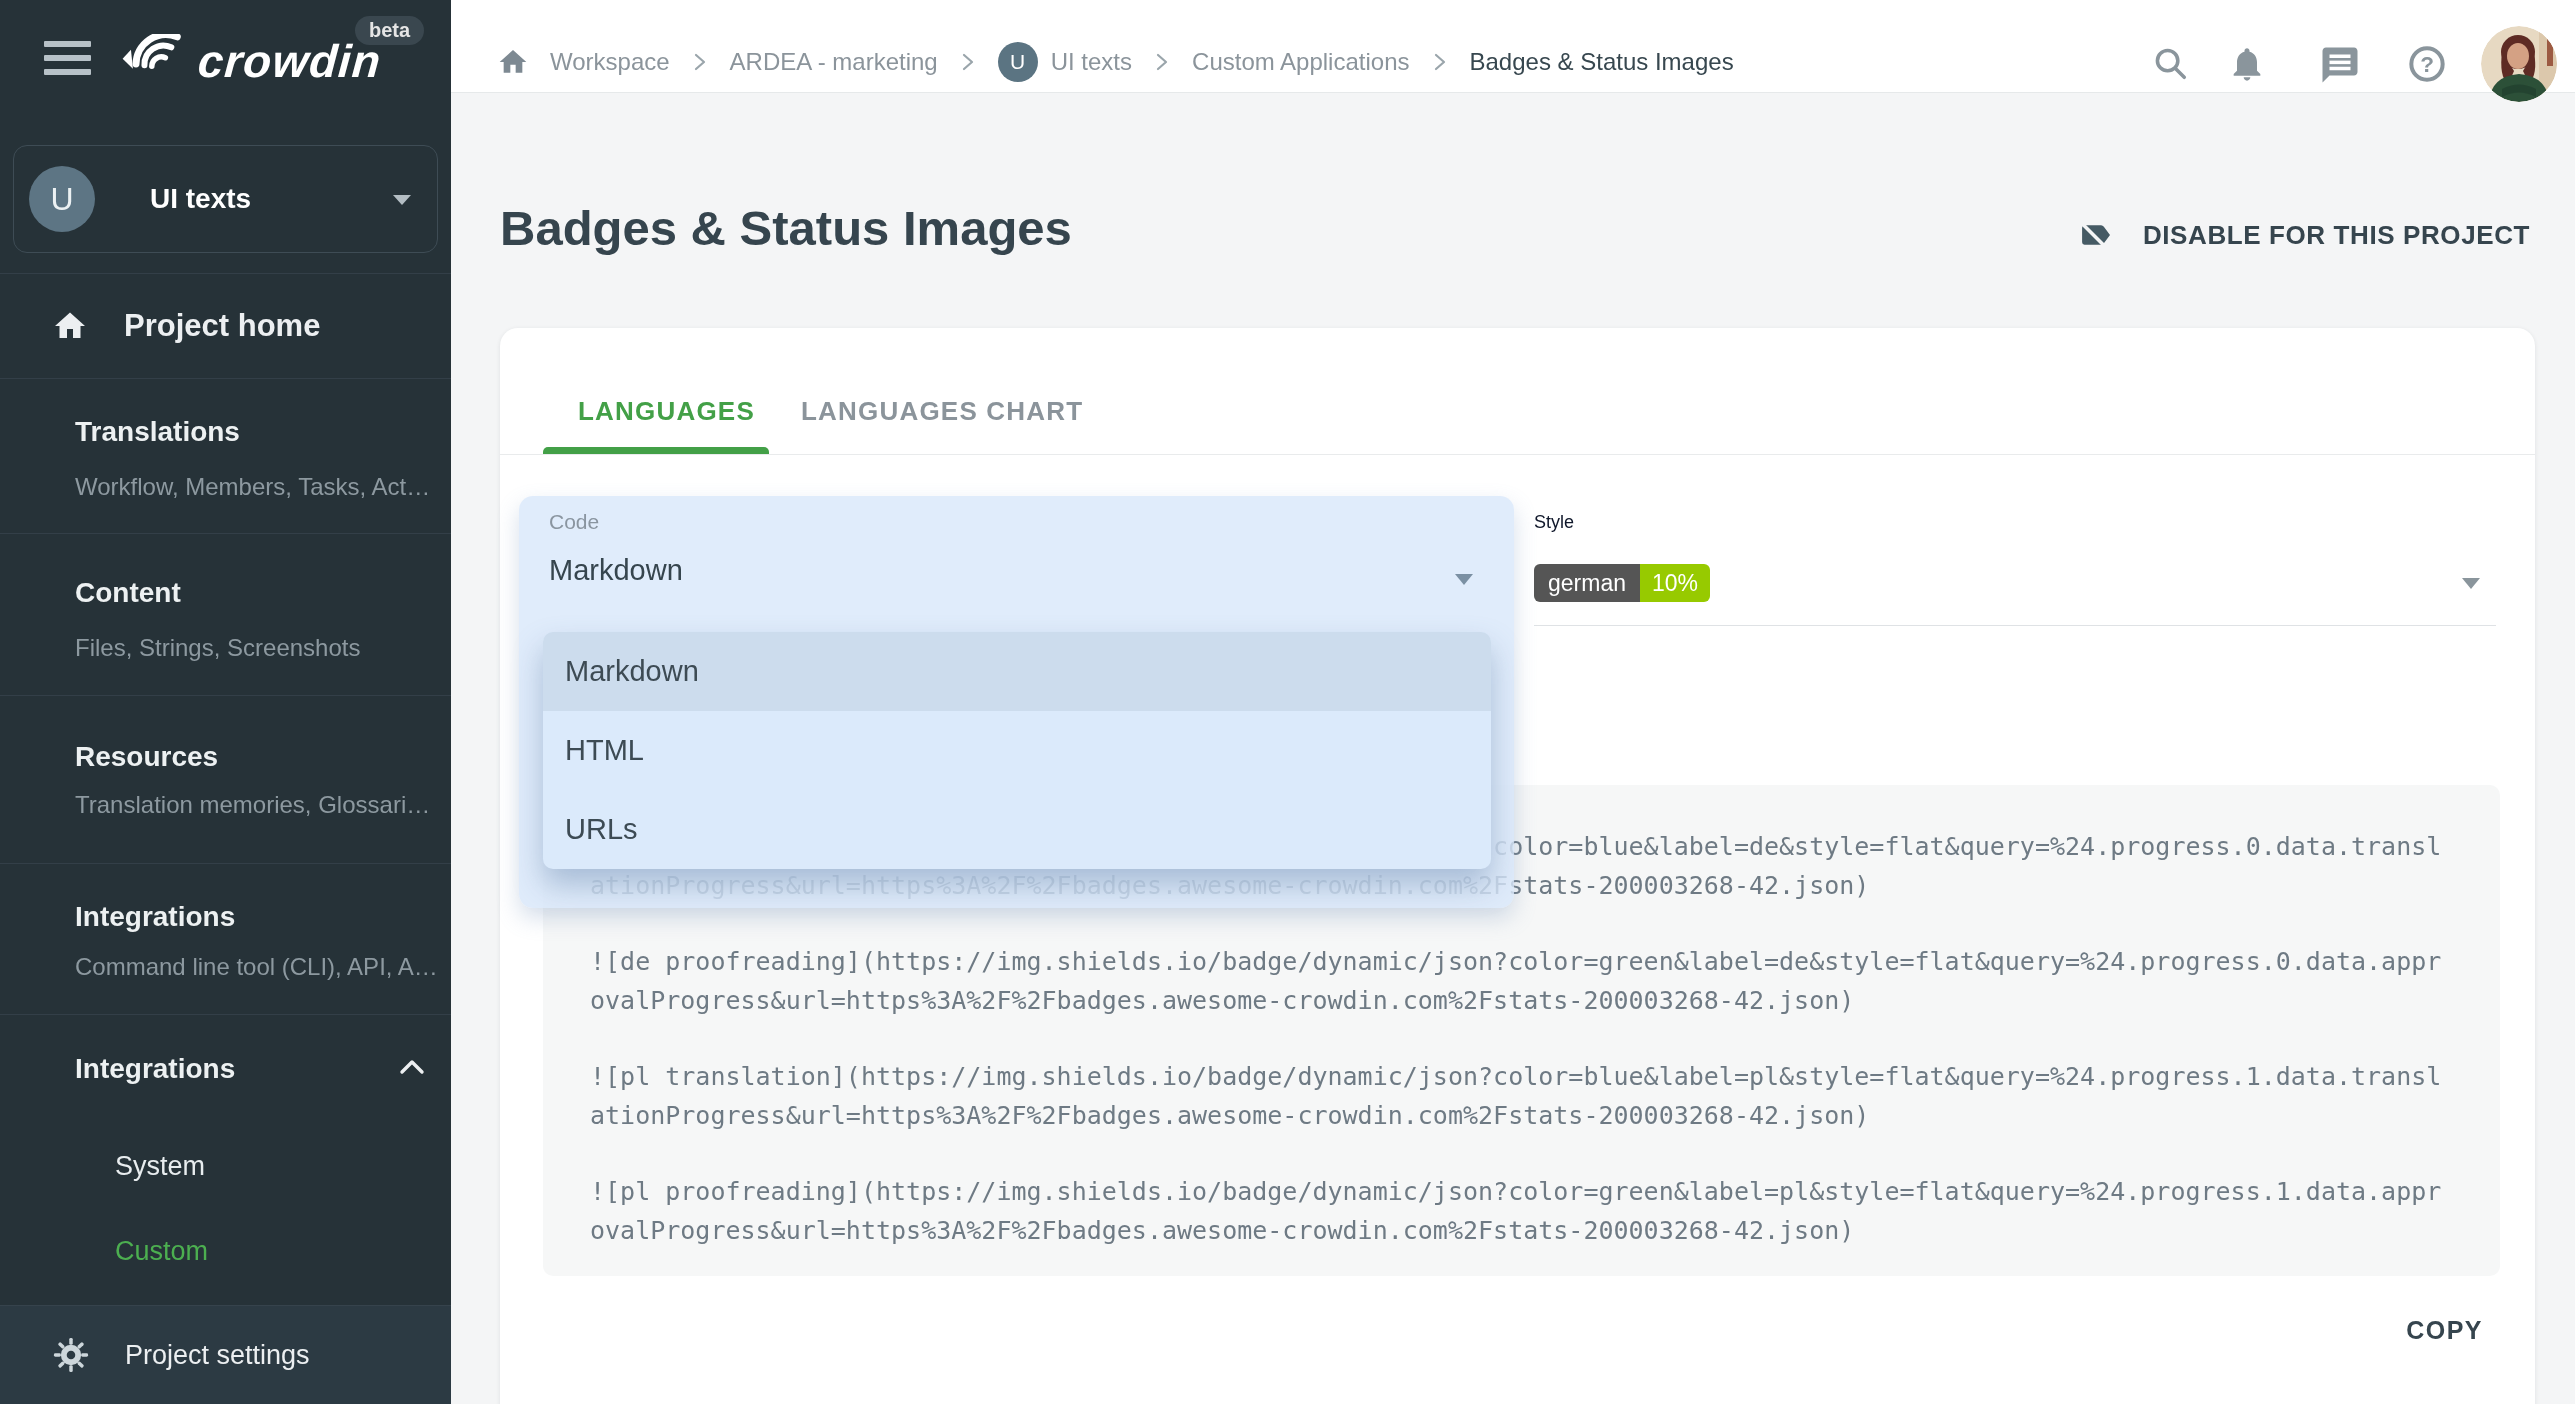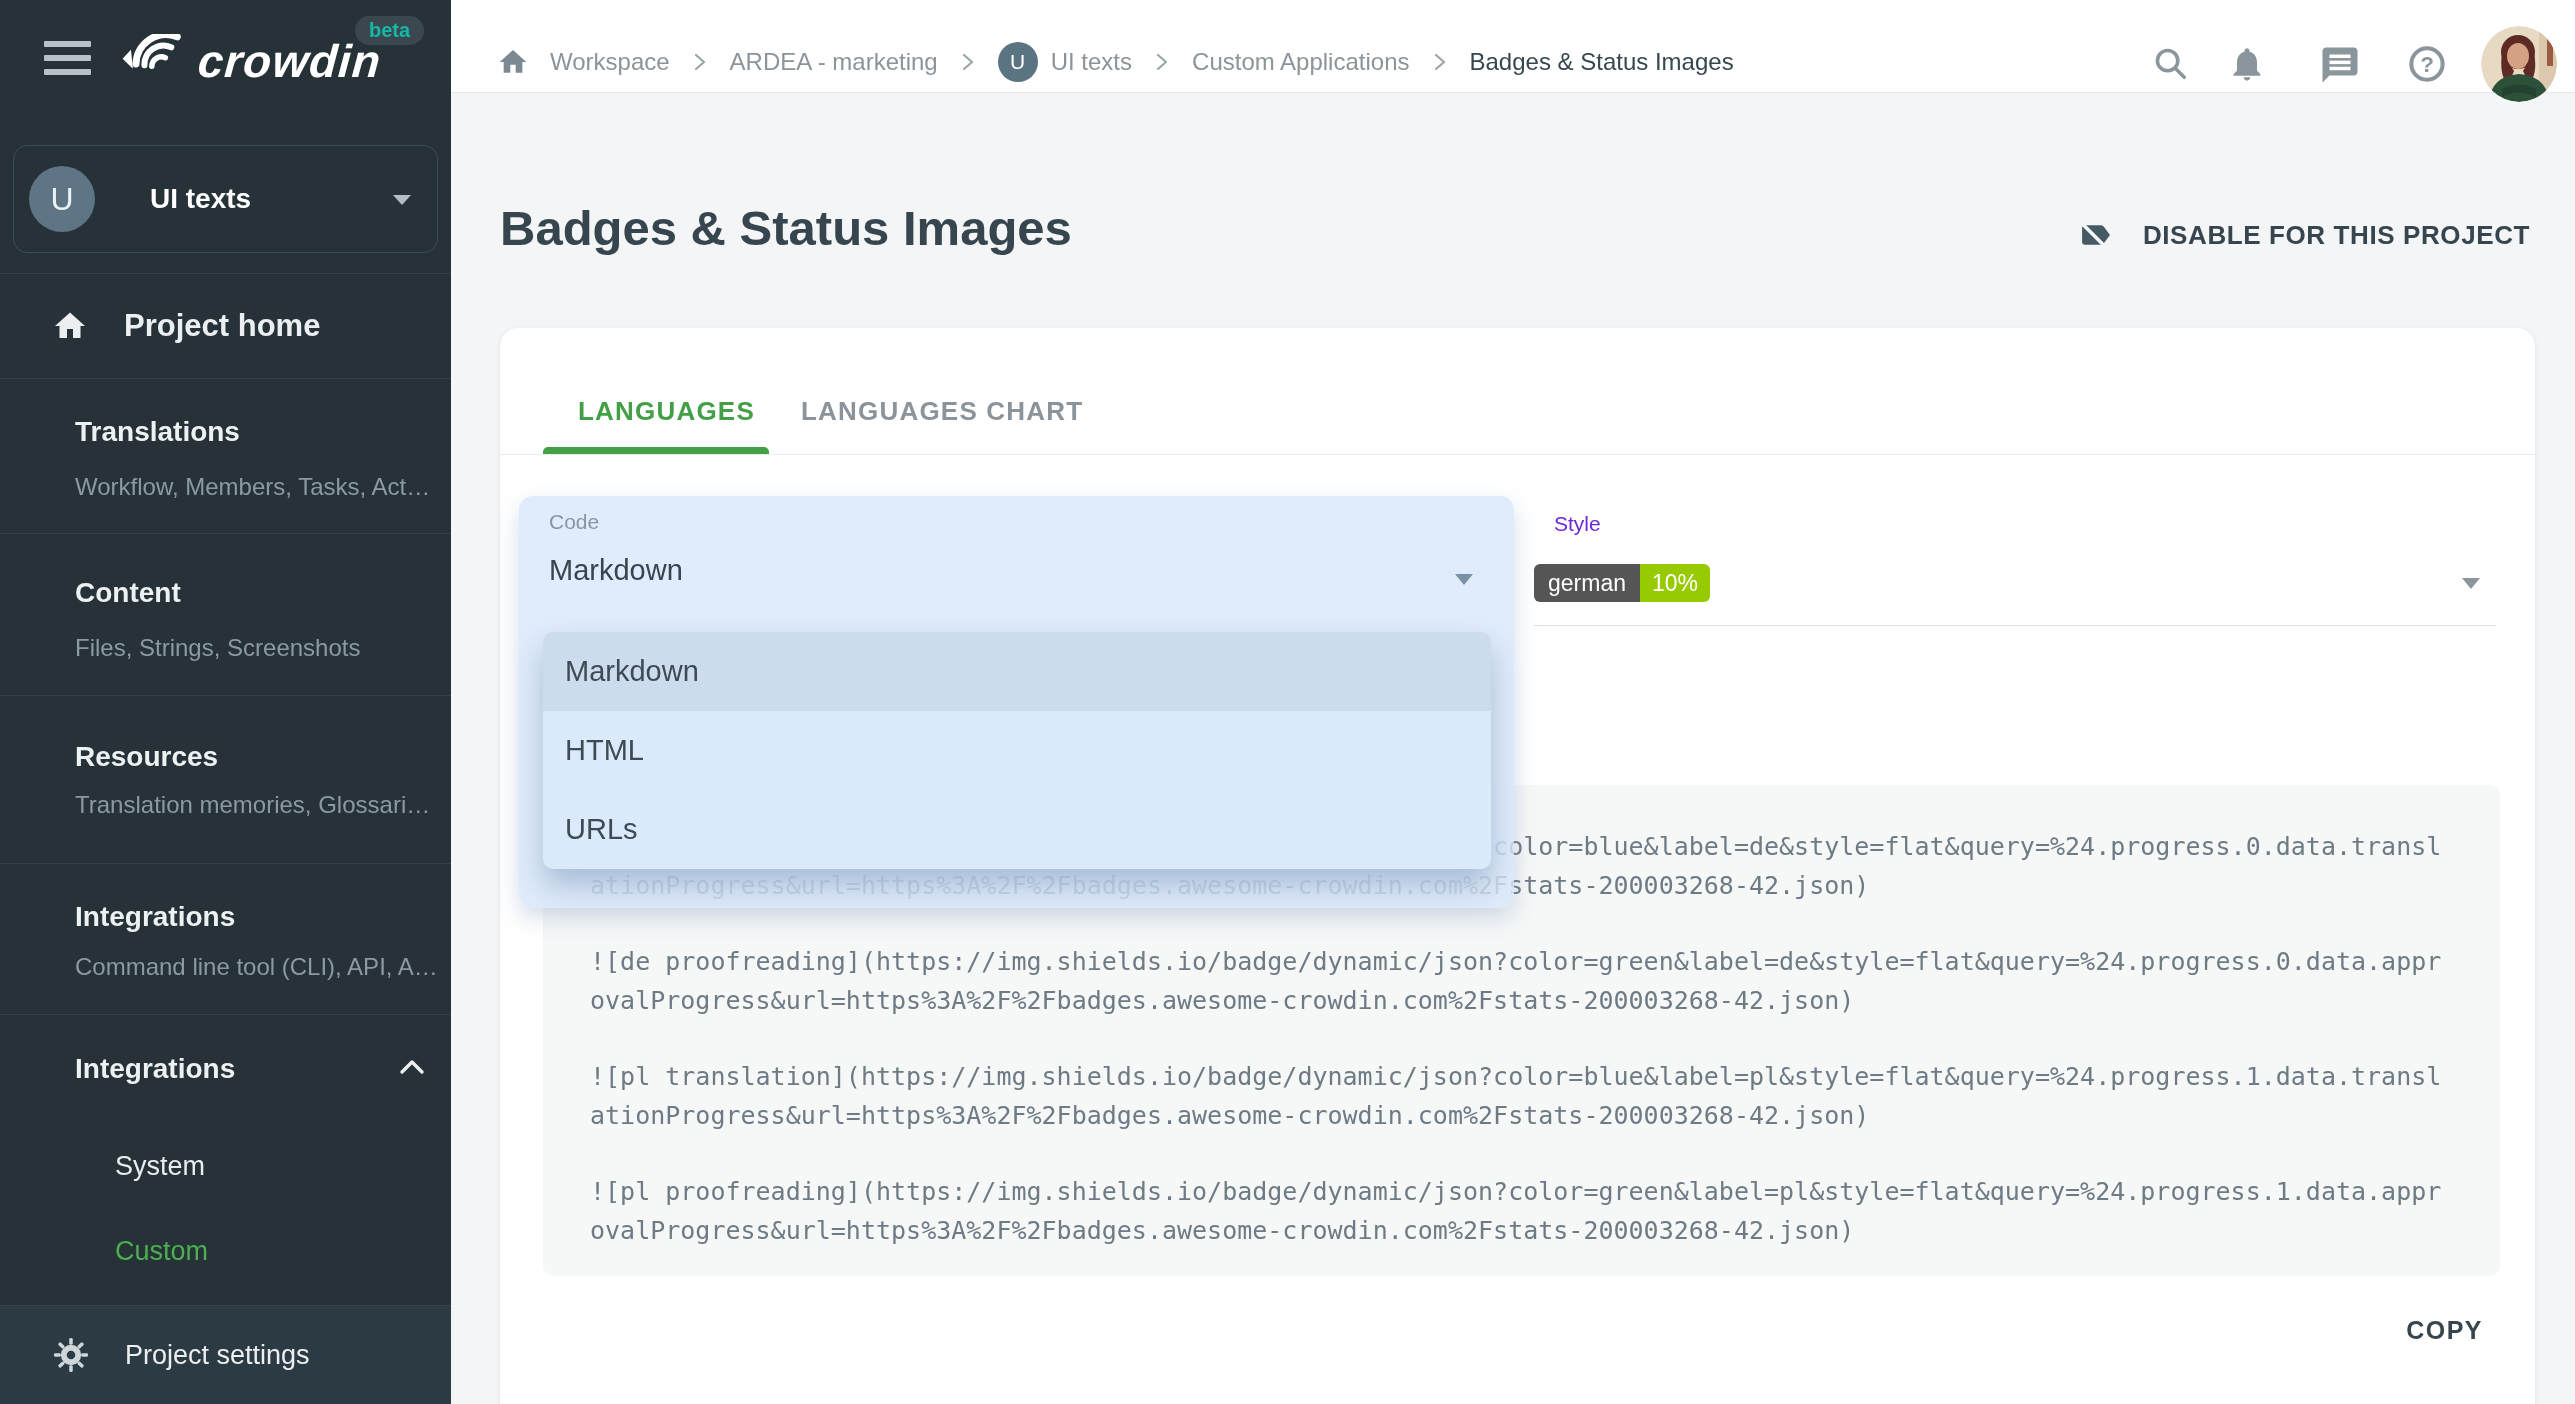--- a/index.html
+++ b/index.html
@@ -11,21 +11,21 @@
   .sidebar { position:absolute; left:0; top:0; width:451px; height:1404px;
              background:#263238; z-index:20; }
   .sb-divider { position:absolute; left:0; width:451px; height:1px; background:#333f48; }
   .hamburger { position:absolute; left:44px; top:41px; width:47px; height:36px; cursor:pointer; }
   .hamburger span { position:absolute; left:0; width:47px; height:6px; background:#b7c1c7; border-radius:1px; }
   .hamburger span:nth-child(1){ top:0; } .hamburger span:nth-child(2){ top:14px; } .hamburger span:nth-child(3){ top:28px; }
   .logo { position:absolute; left:118px; top:26px; width:300px; height:66px; }
   .logo-mark { position:absolute; left:0; top:8px; }
   .logo-text { position:absolute; left:80px; top:8px; font-size:46px; font-weight:700; font-style:italic;
                color:#ffffff; letter-spacing:1px; transform:skewX(-4deg); }
-  .beta-badge { position:absolute; left:237px; top:-10px; background:#3a474f; color:#14b8a6;
+  .beta-badge { position:absolute; left:237px; top:-10px; background:#3a474f; color:#e5e5e5;
                 font-size:20px; font-weight:600; padding:3px 14px; border-radius:16px; }
   .proj-select { position:absolute; left:13px; top:145px; width:425px; height:108px;
                  border:1px solid #3e4c55; border-radius:14px; display:flex; align-items:center; cursor:pointer; }
   .proj-avatar { width:66px; height:66px; margin-left:15px; border-radius:50%; background:#5d7584;
                  color:#ecf1f3; font-size:32px; font-weight:500; display:flex; align-items:center; justify-content:center; }
   .proj-name { margin-left:55px; color:#ffffff; font-size:28px; font-weight:700; }
   .caret-down-sm { position:absolute; right:26px; top:50%; margin-top:-4px; width:0; height:0;
                    border-left:9px solid transparent; border-right:9px solid transparent; border-top:10px solid #b3bdc3; }
   .nav-home { position:absolute; left:0; top:295px; width:451px; height:62px; display:flex;
               align-items:center; padding-left:52px; cursor:pointer; }
@@ -74,21 +74,21 @@
   
   .code-block { position:absolute; left:43px; top:457px; width:1957px; height:491px; background:#f6f7f7;
                 border-radius:10px; padding:42px 0 0 47px; z-index:1; }
   .code-text { width:1862px; font-family:"DejaVu Sans Mono", monospace; font-size:25px; line-height:39px;
                color:#6e7a84; word-break:break-all; }
   .code-text p { margin:0 0 37px 0; }
   .copy-btn { position:absolute; right:52px; top:988px; font-size:25px; font-weight:600; letter-spacing:1.5px;
               color:#36454e; cursor:pointer; }
 
   
-  .style-label { position:absolute; left:1034px; top:184px; font-size:21px; color:#6d28d9;margin-left:20px; }
+  .style-label { position:absolute; left:1034px; top:184px; font-size:18px; color:#0f172a; }
   .style-field { position:absolute; left:1034px; top:236px; width:962px; height:60px; cursor:pointer; }
   .shield-badge { position:absolute; left:0; top:0; height:38px; display:flex; border-radius:6px;
                   overflow:hidden; font-size:23px; font-weight:500; color:#ffffff; line-height:38px; }
   .shield-badge .k { background:#555555; padding:0 14px; }
   .shield-badge .v { background:#97ca00; padding:0 12px; }
   .style-underline { position:absolute; left:0; top:61px; width:962px; height:1px; background:#dfe2e5; }
   .style-caret { position:absolute; left:928px; top:14px; width:0; height:0;
                  border-left:9px solid transparent; border-right:9px solid transparent; border-top:11px solid #8a959c; }
 
   

